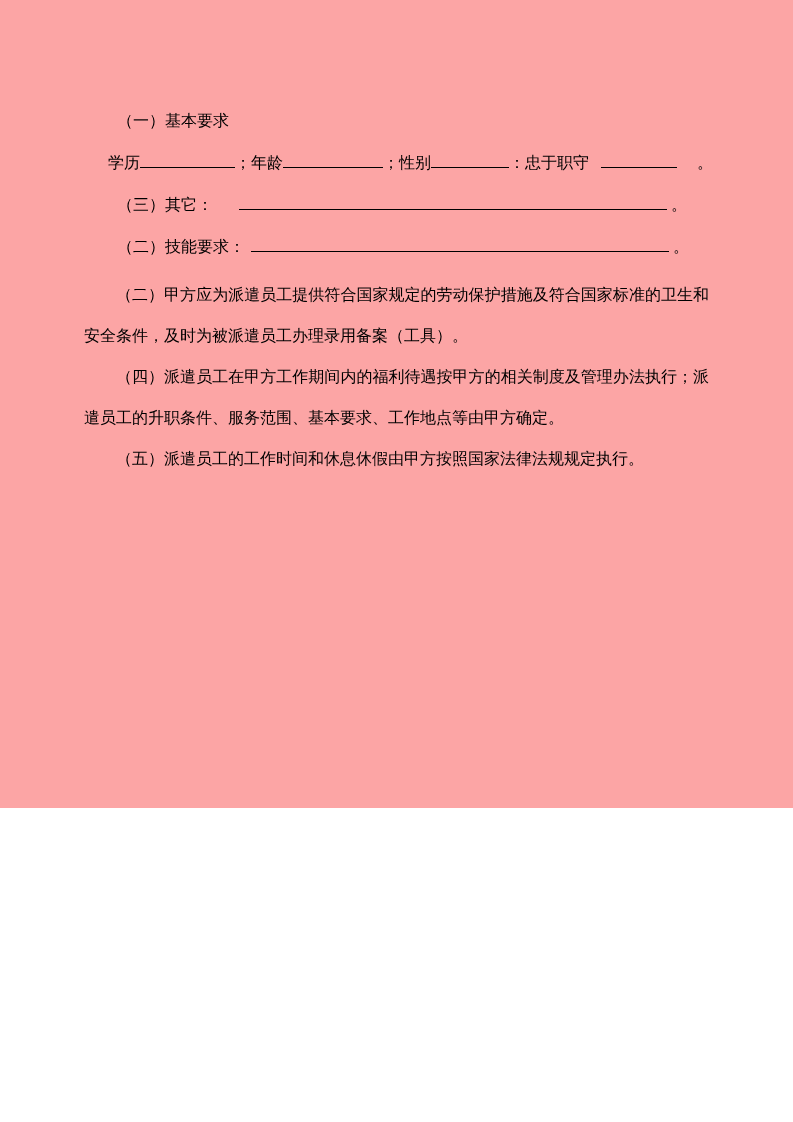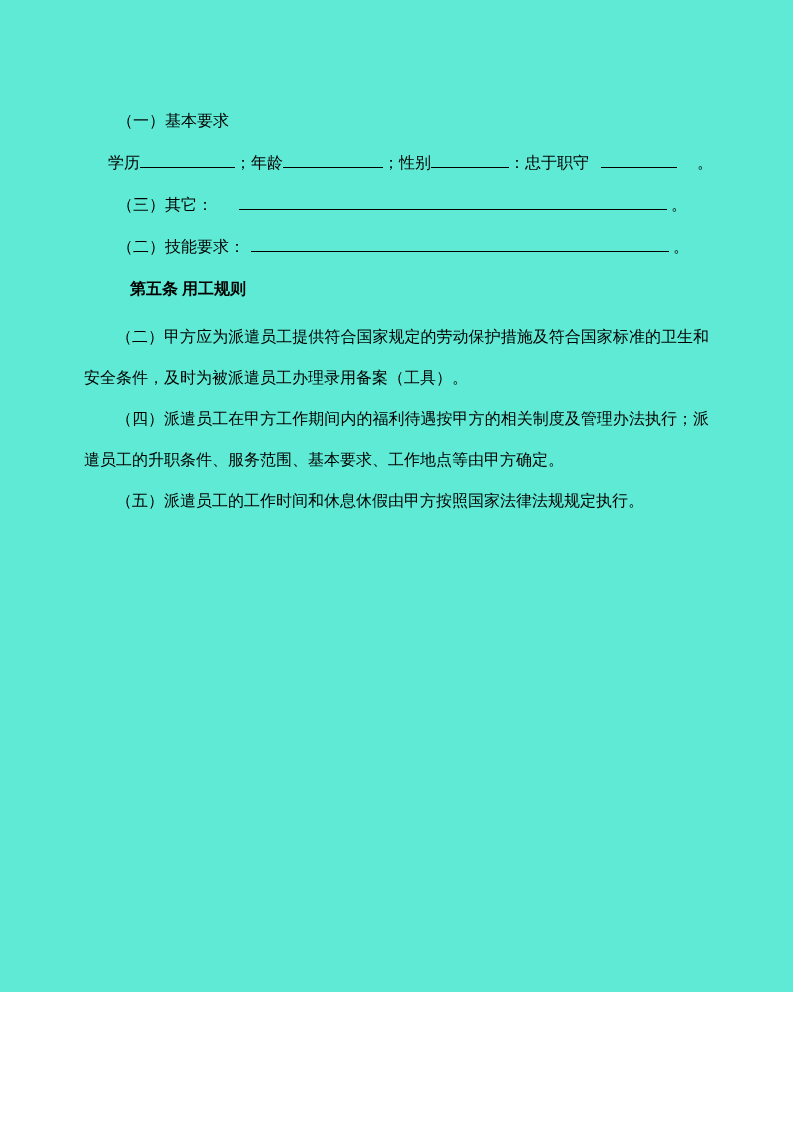--- a/index.html
+++ b/index.html
@@ -4,22 +4,22 @@
 <style>
   * { box-sizing: border-box; margin: 0; padding: 0; }
   html, body { background: #ffffff; }
   body {
     font-family: "Liberation Serif", "DejaVu Serif", serif;
     color: #000;
   }
   .page {
     position: relative;
     width: 793px;
-    height: 992px;
-    background: #5eead4;
+    height: 808px;
+    background: #fca5a5;
     overflow: hidden;
   }
   .content {
     position: absolute;
     left: 84px;
     top: 0;
     width: 625px;
     font-size: 16px;
   }
   
@@ -75,21 +75,20 @@
     <div class="top-section">
       <p class="clause-line">（一）基本要求</p>
 
       <p class="fields-line"><span>学历</span><span class="blank blank-edu"></span><span>；</span><span>年龄</span><span class="blank blank-age"></span><span>；</span><span>性别</span><span class="blank blank-gender"></span><span>：</span><span>忠于职守</span><span class="blank blank-exp"></span><span class="end-dot-exp">。</span></p>
 
       <p class="clause-line"><span>（三）其它：</span><span class="blank blank-other"></span><span class="end-dot">。</span></p>
 
       <p class="clause-line"><span>（二）技能要求：</span><span class="blank blank-skill"></span><span class="end-dot">。</span></p>
     </div>
 
-    <h3 class="section-title">第五条 用工规则</h3>
 
     <div class="body-paragraphs">
       <p>（二）甲方应为派遣员工提供符合国家规定的劳动保护措施及符合国家标准的卫生和安全条件，及时为被派遣员工办理录用备案（工具）。</p>
       <p>（四）派遣员工在甲方工作期间内的福利待遇按甲方的相关制度及管理办法执行；派遣员工的升职条件、服务范围、基本要求、工作地点等由甲方确定。</p>
       <p>（五）派遣员工的工作时间和休息休假由甲方按照国家法律法规规定执行。</p>
     </div>
 
   </div>
 
   <div class="footer">共 22页，第 2页</div>

